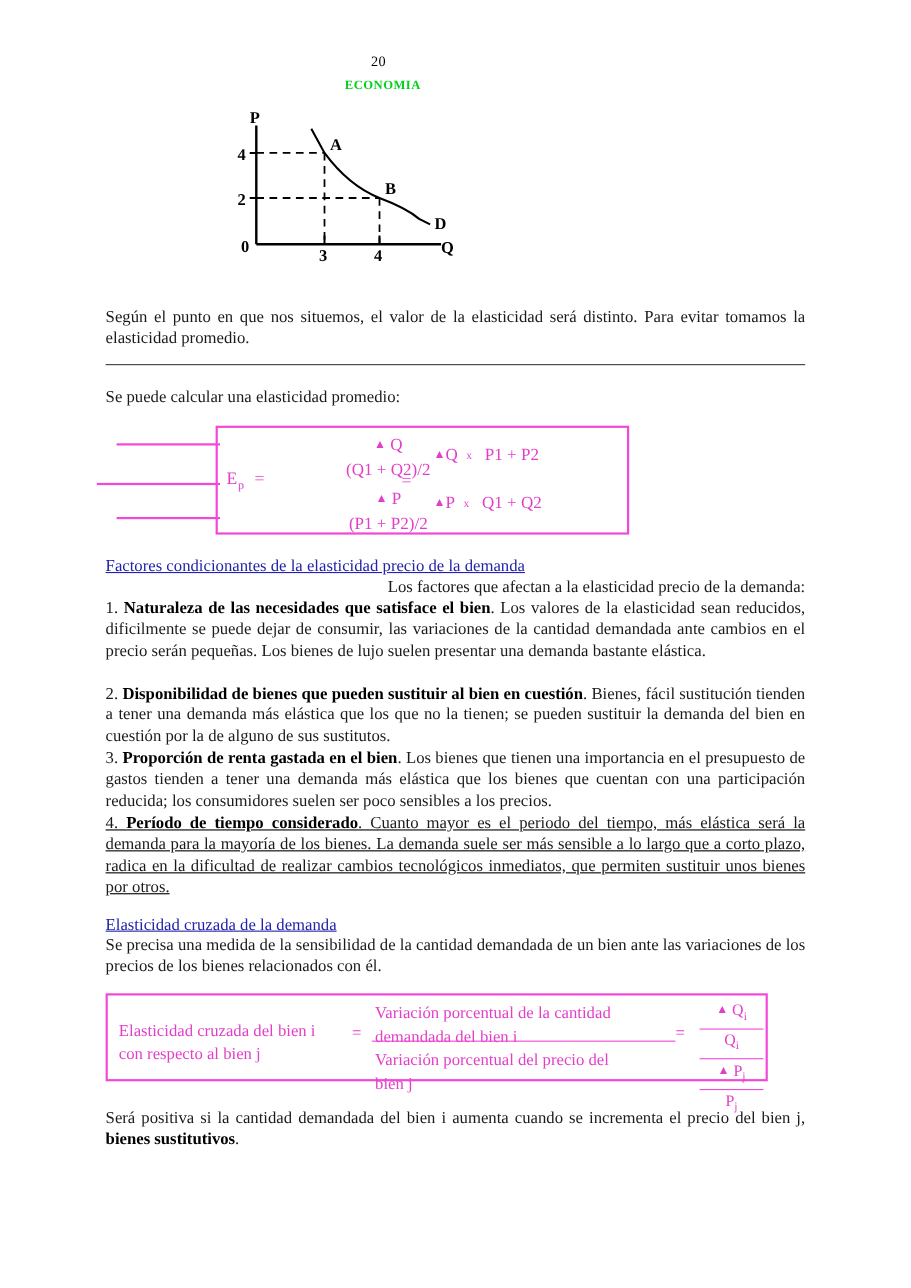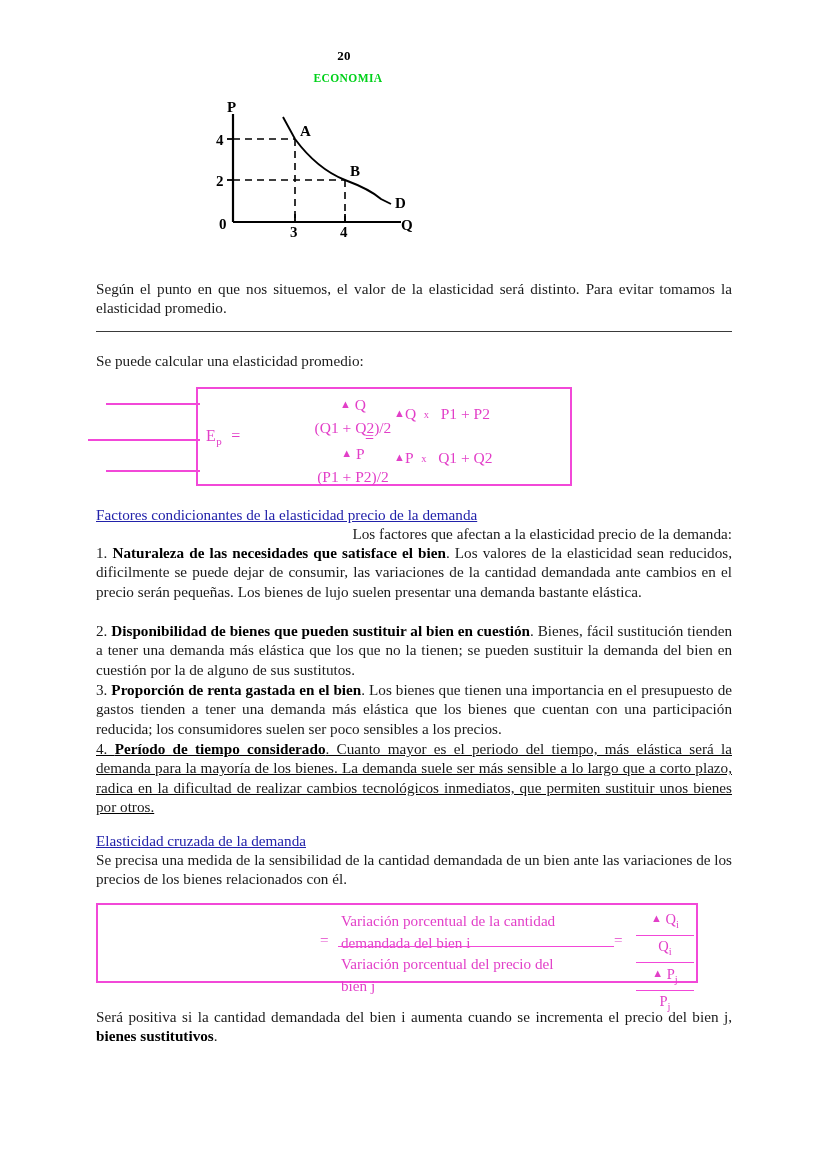--- a/index.html
+++ b/index.html
@@ -23,21 +23,21 @@
     height: 1171px;
   }
 
   
   .page-number {
     position: absolute;
     top: 48px;
     left: 0;
     width: 688px;
     text-align: center;
-    font-weight: bold;
+    font-weight: normal;
     font-size: 13px;
     letter-spacing: 0.3px;
   }
   .running-head {
     position: absolute;
     top: 72px;
     left: 0;
     width: 696px;
     text-align: center;
     font-weight: bold;
@@ -349,20 +349,24 @@
     <p class="body"><span>4. </span><span class="b">Período de tiempo considerado</span><span>. Cuanto mayor es el periodo del tiempo, más elástica será la demanda para la mayoría de los bienes. La demanda suele ser más sensible a lo largo que a corto plazo, radica en la dificultad de realizar cambios tecnológicos inmediatos, que permiten sustituir unos bienes por otros.</span></p>
   </div>
 
   <div class="heading-link" style="top:831px;">Elasticidad cruzada de la demanda</div>
 
   <div class="col" style="top:850px;">
     <p class="body">Se precisa una medida de la sensibilidad de la cantidad demandada de un bien ante las variaciones de los precios de los bienes relacionados con él.</p>
   </div>
 
   <div class="fbox2 pink">
+    <div class="f2-left">
+      <div>Elasticidad cruzada del bien i</div>
+      <div>con respecto al bien j</div>
+    </div>
 
     <div class="f2-eq1">=</div>
 
     <div class="f2-mid">
       <div>Variación porcentual de la cantidad</div>
       <div>demandada del bien i</div>
       <div>Variación porcentual del precio del</div>
       <div>bien j</div>
     </div>
     <div class="f2-midbar"></div>

